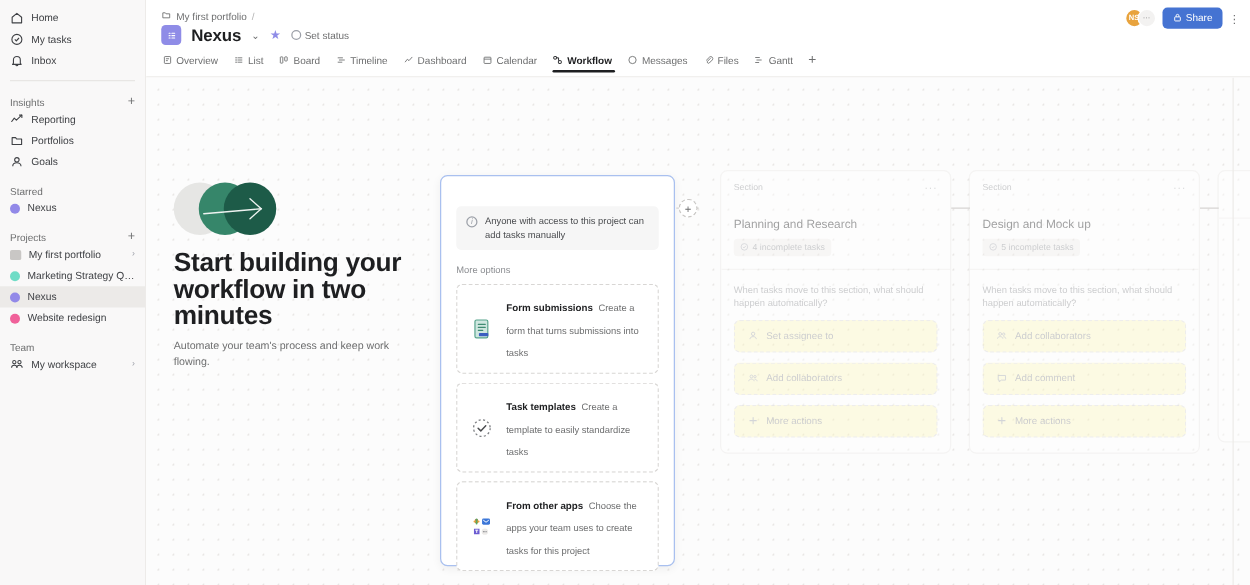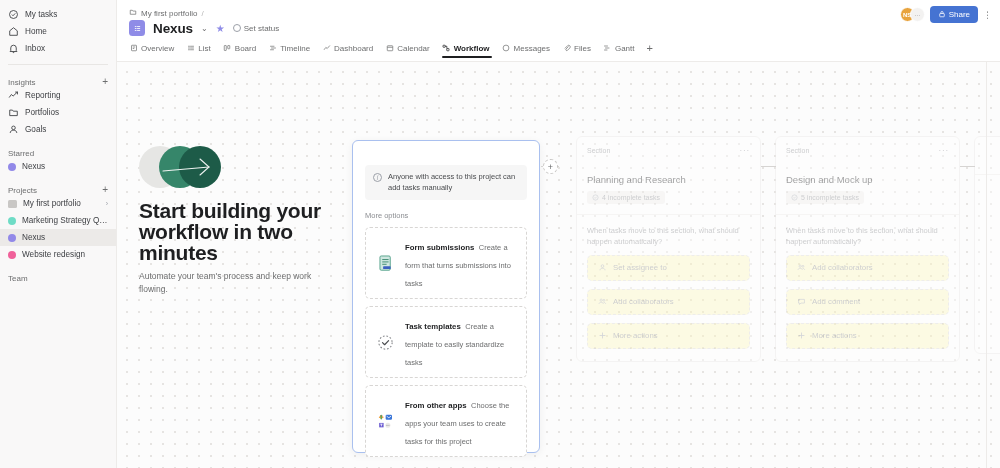--- a/index.html
+++ b/index.html
@@ -211,35 +211,35 @@
 </style>
 </head>
 <body>
 
 <div id="app">
 
   <div id="sidebar">
 
     <div class="nav-row">
       <span class="ico">
+        <svg width="11" height="11" viewBox="0 0 16 16" fill="none" stroke="#3f4145" stroke-width="1.3" stroke-linejoin="round">
+            <path d="M2.5 7L8 2.5L13.5 7v6.5h-11z"></path>
+          </svg>
+      </span>
+      <span class="lbl">Home</span>
+    </div>
+
+    <div class="nav-row">
+      <span class="ico">
         <svg width="11" height="11" viewBox="0 0 16 16" fill="none" stroke="#3f4145" stroke-width="1.3">
             <circle cx="8" cy="8" r="5.8"></circle>
             <path d="M5.6 8.1l1.7 1.7 3.2-3.4"></path>
           </svg>
       </span>
       <span class="lbl">My tasks</span>
-    </div>
-
-    <div class="nav-row">
-      <span class="ico">
-        <svg width="11" height="11" viewBox="0 0 16 16" fill="none" stroke="#3f4145" stroke-width="1.3" stroke-linejoin="round">
-            <path d="M2.5 7L8 2.5L13.5 7v6.5h-11z"></path>
-          </svg>
-      </span>
-      <span class="lbl">Home</span>
     </div>
 
     <div class="nav-row">
       <span class="ico">
         <svg width="11" height="11" viewBox="0 0 16 16" fill="none" stroke="#3f4145" stroke-width="1.3" stroke-linejoin="round">
             <path d="M4 11V7.2a4 4 0 118 0V11l1 1.4H3z"></path>
             <path d="M6.7 13.2a1.5 1.5 0 002.6 0"></path>
           </svg>
       </span>
       <span class="lbl">Inbox</span>
@@ -319,20 +319,32 @@
       <span class="dot" style="background:#f0619a"></span>
       <span class="lbl">Website redesign</span>
     </div>
 
     <div class="gap-sm"></div>
 
     <div class="sec-head">
       <span>Team</span>
     </div>
 
+    <div class="nav-row">
+      <span class="ico">
+        <svg width="11" height="11" viewBox="0 0 16 16" fill="none" stroke="#3f4145" stroke-width="1.2">
+            <circle cx="5" cy="5.5" r="1.9"></circle>
+            <circle cx="11" cy="5.5" r="1.9"></circle>
+            <path d="M1.8 12c0-1.9 1.4-3 3.2-3s3.2 1.1 3.2 3"></path>
+            <path d="M7.8 12c0-1.9 1.4-3 3.2-3s3.2 1.1 3.2 3"></path>
+          </svg>
+      </span>
+      <span class="lbl">My workspace</span>
+      <span class="chev">›</span>
+    </div>
   </div>
 
   <div id="main">
 
     <div id="topbar">
 
       <div class="breadcrumb">
         <span>
           <svg width="8" height="8" viewBox="0 0 16 16" fill="none" stroke="#6d6e6f" stroke-width="1.4" stroke-linejoin="round">
               <path d="M2.5 4.5h4l1.2 1.6h5.8v6.4h-11z"></path>

